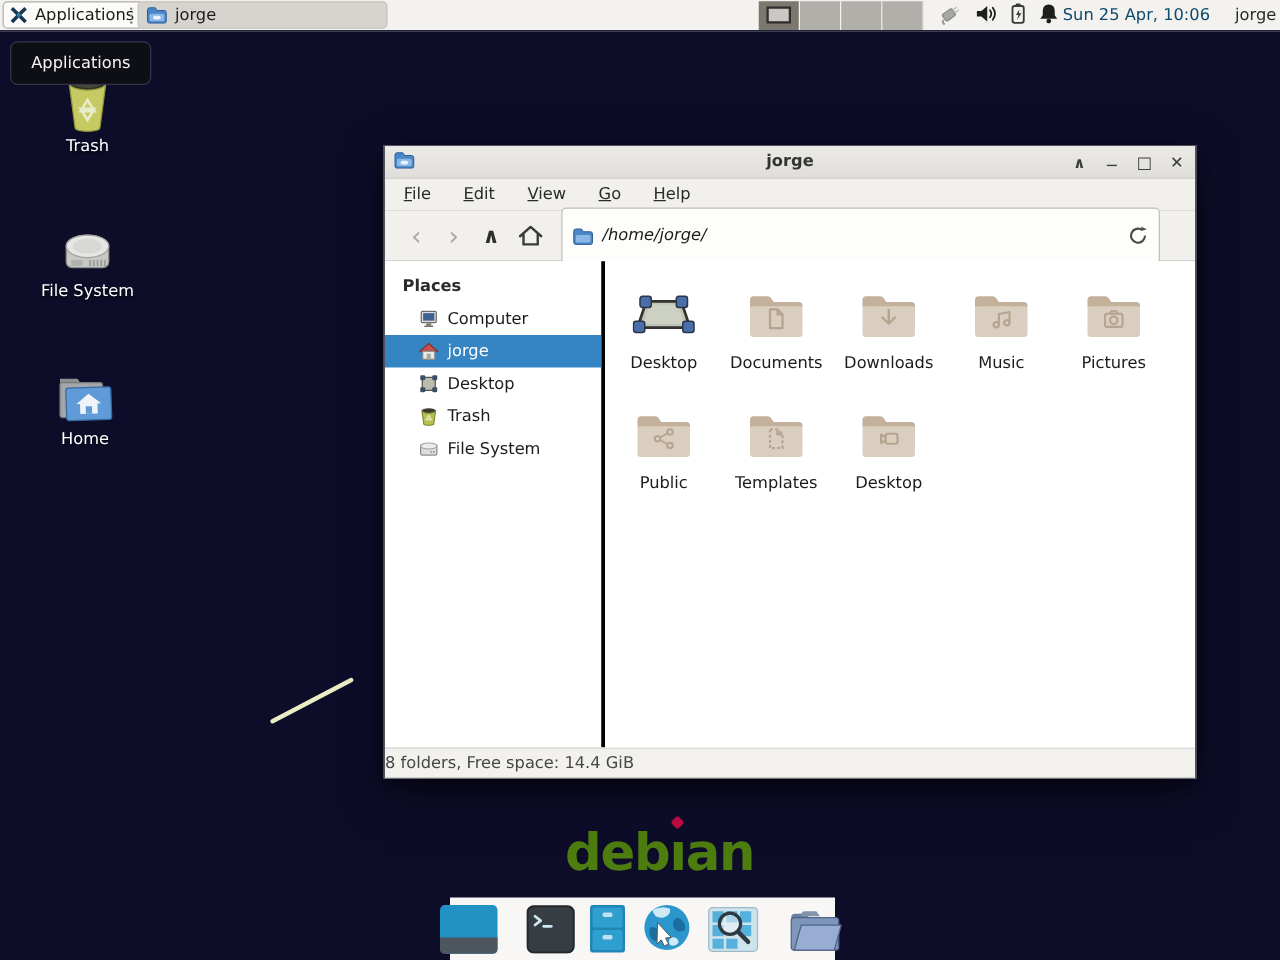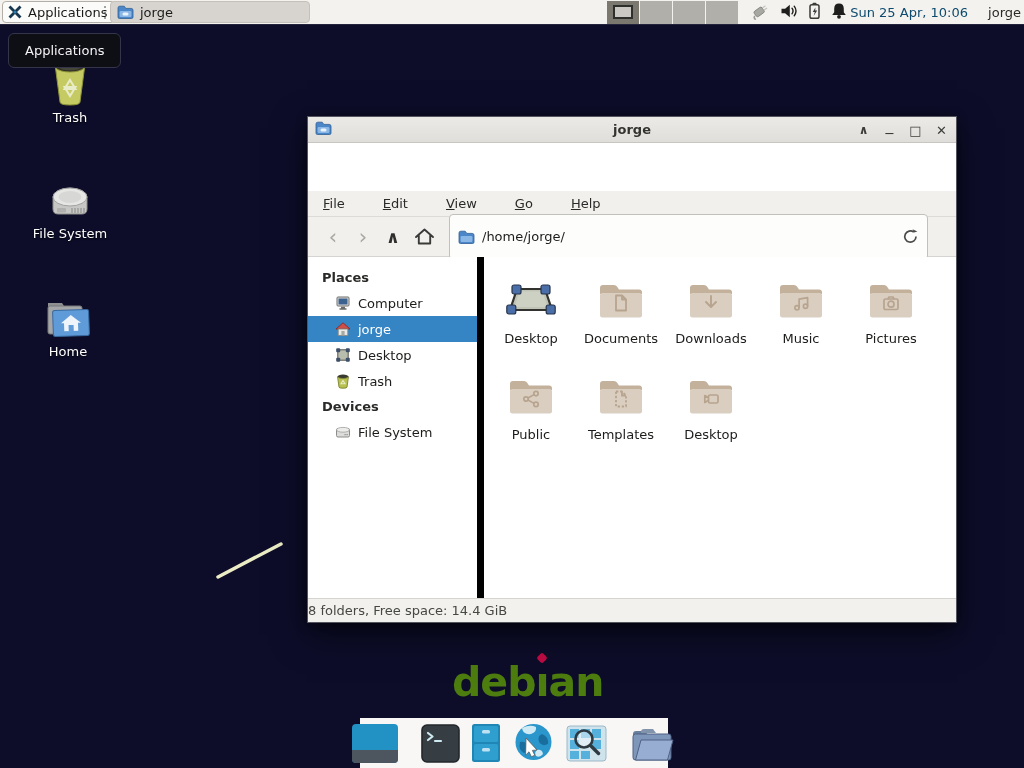--- a/index.html
+++ b/index.html
@@ -51,37 +51,37 @@
   .titlebar .wicon { margin-left:7px; }
   .titlebar .title { position:absolute; left:0; right:0; text-align:center; font-size:13px; font-weight:bold; color:#333330; }
   .win-controls { position:absolute; right:6px; top:0; height:26px; display:flex; align-items:center; gap:9px; }
   .win-controls .wc { width:17px; text-align:center; font-size:13px; color:#3c3c3a; cursor:default; }
   .wc.shade { font-size:12px; font-weight:bold; }
   .wc.min { line-height:8px; padding-top:8px; }
   .wc.max { font-size:13px; }
   .wc.close { font-weight:bold; }
 
   .menubar { height:26px; background:#f1f0ed; border-bottom:1px solid #dddbd7; display:flex; align-items:center;
-             gap:38px; padding-left:15px; flex:0 0 26px;margin-top:48px; }
+             gap:26px; padding-left:15px; flex:0 0 26px; }
   .menu-item { font-size:13px; color:#2a2a28; }
   .menu-item .ini { text-decoration:underline; }
 
   .toolbar { height:40px; background:#f1f0ed; border-bottom:1px solid #d6d4d0; display:flex; align-items:center;
              padding-left:10px; flex:0 0 40px; }
   .nav-btn { width:30px; text-align:center; font-size:21px; line-height:24px; }
   .nav-btn.disabled { color:#a9a7a1; }
   .nav-btn.enabled { color:#2e2e2c; font-weight:bold; font-size:17px; }
   .home-btn { width:32px; display:flex; justify-content:center; }
   .pathbar { margin-left:9px; width:479px; height:46px; background:#fdfdfc; border:1px solid #c2c0bb;
-             border-radius:4px; display:flex; align-items:center; padding:0 8px; }
+             border-radius:4px; display:flex; align-items:center; padding:0 8px;font-style:italic; }
   .pathbar .ptext { margin-left:7px; font-size:13px; color:#1c1c1a; flex:1; }
   .reload { display:flex; align-items:center; }
 
   .win-body { flex:1; display:flex; min-height:0; }
-  .sidebar { width:176px; background:#ffffff; border-right:7px solid #000000; padding-top:8px; }
+  .sidebar { width:176px; background:#ffffff; border-right:3px solid #000000; padding-top:8px; }
   .side-header { font-size:13px; font-weight:bold; color:#2a2a28; padding:5px 0 5px 14px; }
   .side-row { height:26px; display:flex; align-items:center; padding-left:27px; gap:7px; font-size:13px; color:#1c1c1a; }
   .side-row.selected { background:#3584c4; color:#ffffff; }
 
   .main { flex:1; background:#ffffff; position:relative; display:flex; flex-direction:column; }
   .grid { padding:14px 0 0 2px; display:flex; flex-wrap:wrap; width:460px; }
   .cell { width:90px; height:96px; display:flex; flex-direction:column; align-items:center; }
   .cell .fimg { height:58px; display:flex; align-items:center; justify-content:center; position:relative; }
   .cell .lbl { font-size:13px; color:#1c1c1a; margin-top:2px; }
   .emblem { position:absolute; left:50%; top:55%; transform:translate(-50%,-50%); }
@@ -238,21 +238,20 @@
 
         <div class="side-row">
           <svg width="16" height="16" viewBox="0 0 16 16">
             <ellipse cx="8" cy="3.6" rx="5.6" ry="2" fill="#3a3a30"></ellipse>
             <path d="M2.6 4 L4 14.2 q0 1 4 1 t4 -1 L13.4 4 q-2 1.6 -5.4 1.6 T2.6 4 z" fill="#b8c050" stroke="#7c8432" stroke-width="0.9"></path>
             <path d="M8 7.5 l2 3.2 h-4 z" fill="none" stroke="#e8ecc4" stroke-width="1.1"></path>
           </svg>
           <span>Trash</span>
         </div>
 
-        <div class="side-header">Devices</div>
 
         <div class="side-row">
           <svg width="16" height="16" viewBox="0 0 16 16">
             <rect x="1.5" y="4.5" width="13" height="8.5" rx="1.5" fill="#dcdcda" stroke="#8c8c8a"></rect>
             <ellipse cx="8" cy="5.8" rx="6.5" ry="2.4" fill="#ececea" stroke="#a0a09e" stroke-width="0.8"></ellipse>
             <path d="M9.5 10.6 h1.2 M11.5 10.6 h1.2" stroke="#8c8c8a" stroke-width="1.1"></path>
           </svg>
           <span>File System</span>
         </div>
       </div>

